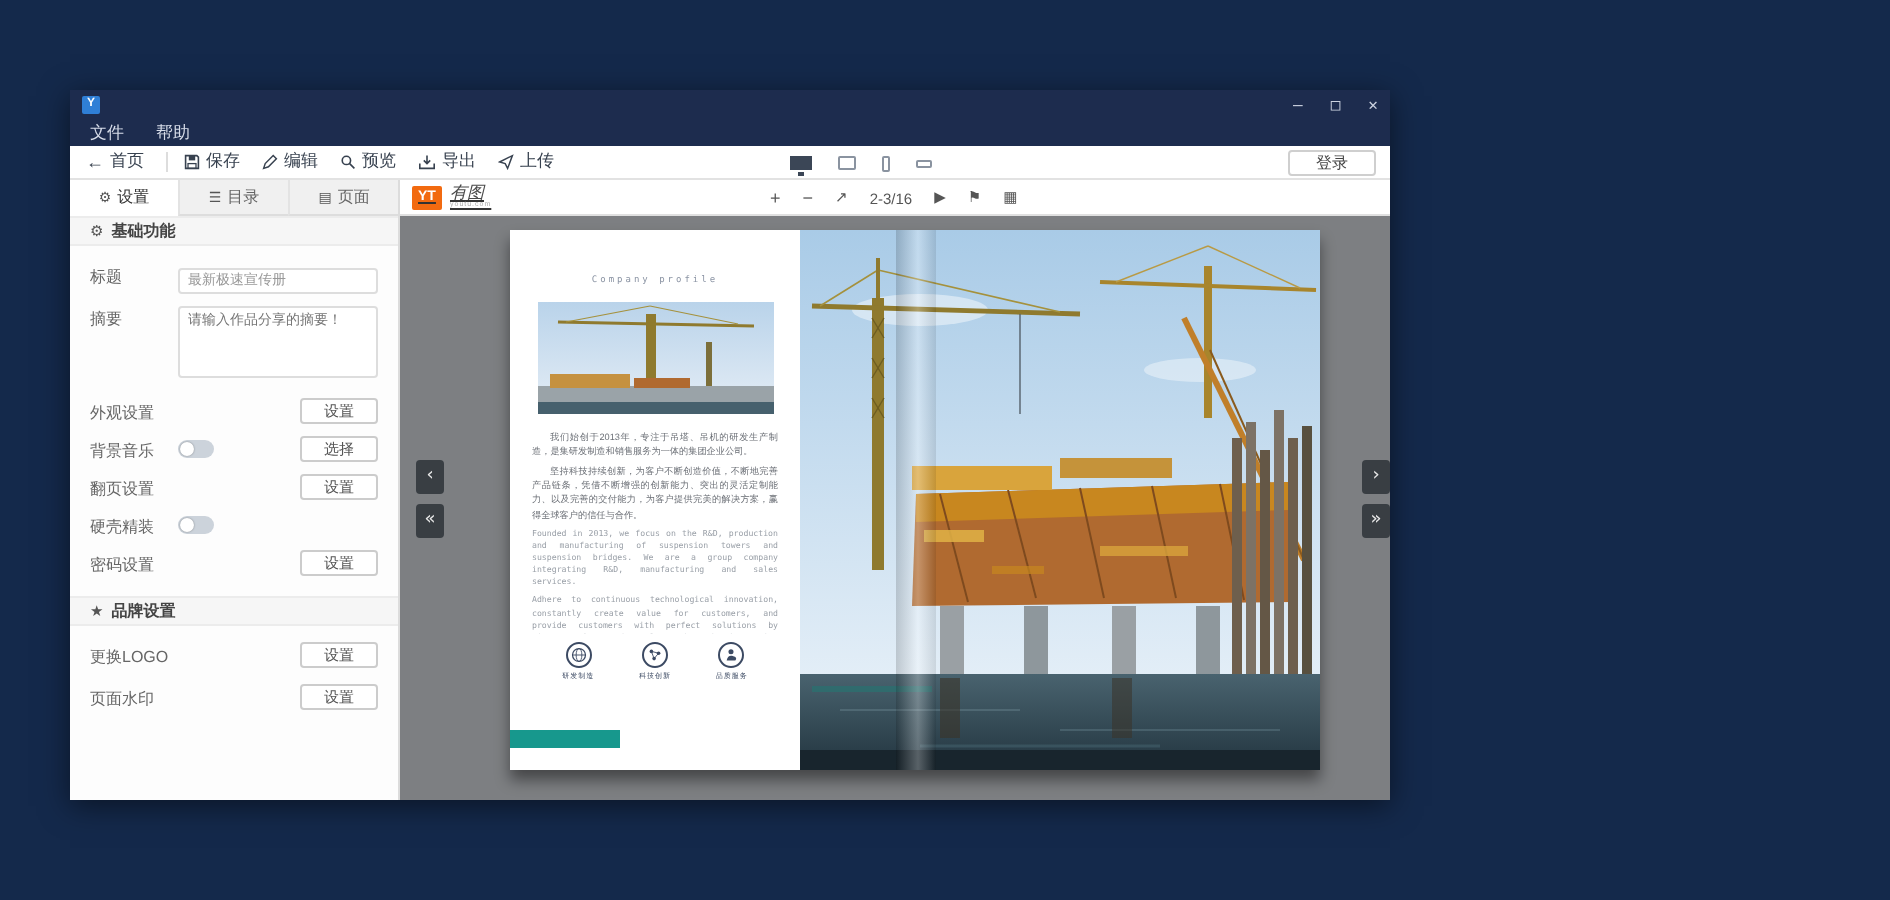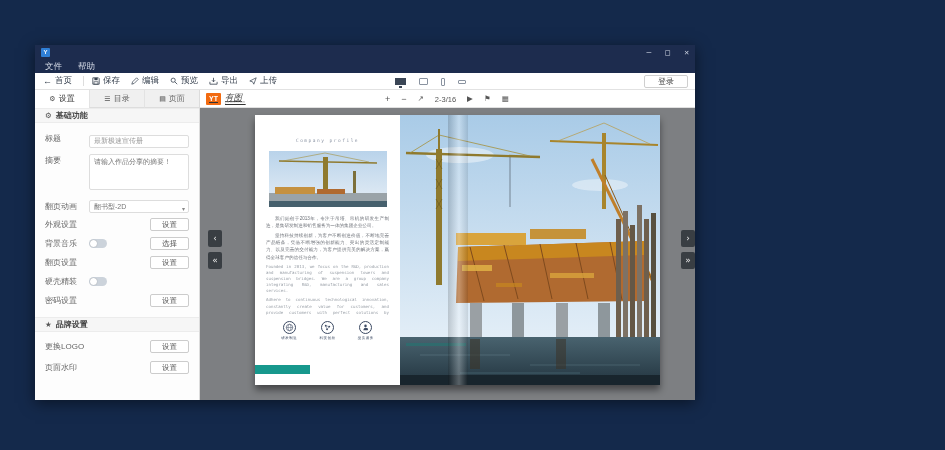--- a/index.html
+++ b/index.html
@@ -240,29 +240,20 @@
         <div class="frow">
           <div class="flabel">标题</div>
           <div class="fctrl"><input value="最新极速宣传册" style=""></div>
         </div>
 
         <div class="frow align-top">
           <div class="flabel">摘要</div>
           <div class="fctrl"><textarea placeholder="请输入作品分享的摘要！" style=""></textarea></div>
         </div>
 
-        <div class="frow">
-          <div class="flabel">翻页动画</div>
-          <div class="fctrl">
-            <div class="select">
-              <span>翻书型-2D</span>
-              <span class="caret">▾</span>
-            </div>
-          </div>
-        </div>
 
 
         <div class="srow" style="margin-top:3px;">
           <div class="flabel">外观设置</div>
           <button class="mini-btn">设置</button>
         </div>
 
         <div class="srow">
           <div class="flabel">背景音乐</div>
           <div class="toggle"></div>

